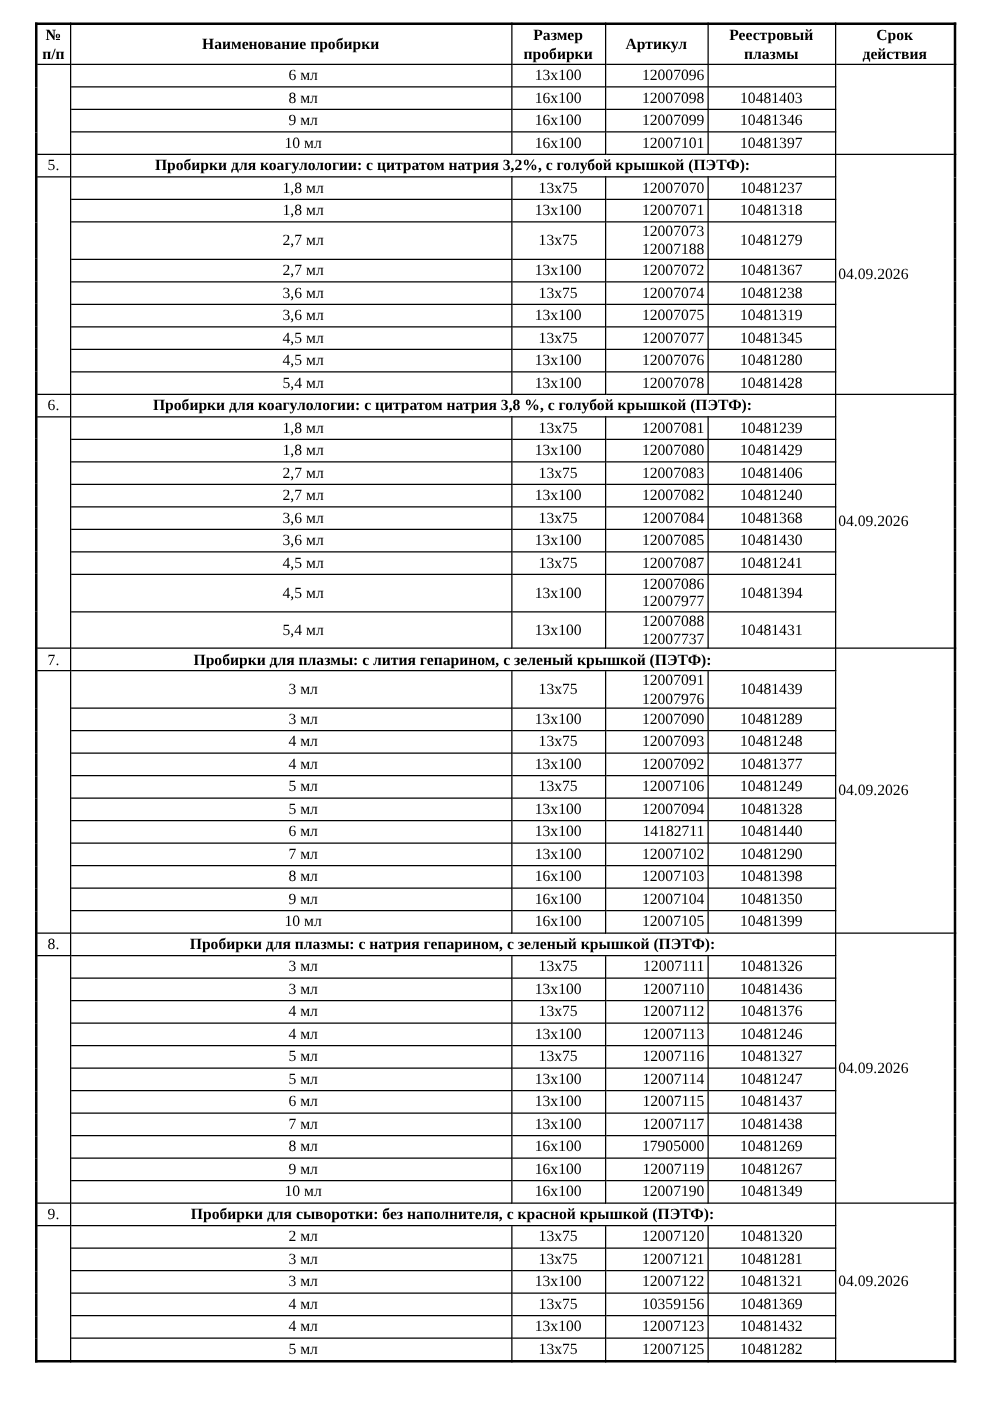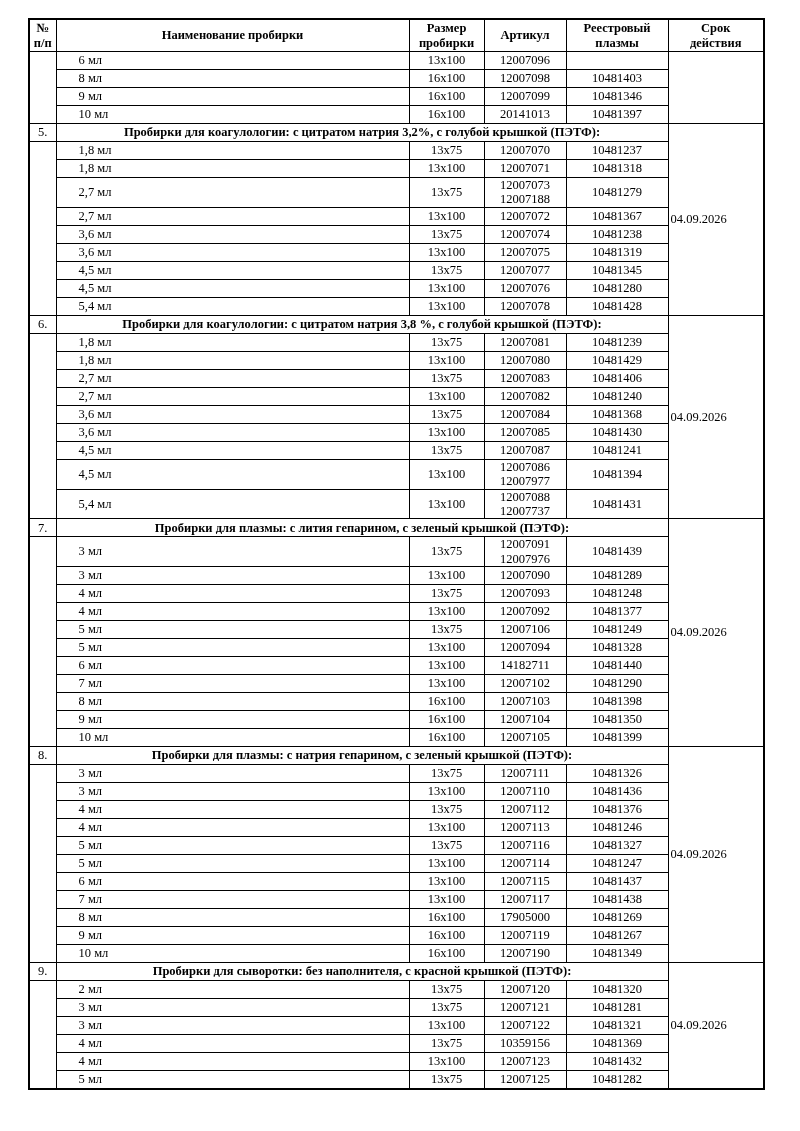--- a/index.html
+++ b/index.html
@@ -41,26 +41,26 @@
   .tbl th {
     font-weight: bold;
     text-align: center;
     white-space: pre-line;
     height: 29px;
     padding: 1px 2px;
   }
   .tbl td { height: 17px; }
   tr.tall td { height: 28px; }
   td.name-cell {
-    text-align: left;
+    text-align: center;
     padding-left: 22px;
   }
   td.center { text-align: center; }
   td.article-cell {
-    text-align: center;
+    text-align: right;
     white-space: pre-line;
     margin-left: 20px;
   }
   td.section-title-cell {
     font-weight: bold;
     text-align: center;
   }
   td.num-cell { text-align: center; }
   td.validity-cell {
     text-align: left;
@@ -111,21 +111,21 @@
         </tr>
         <tr>
           <td class="name-cell">9 мл</td>
           <td class="center">16x100</td>
           <td class="article-cell">12007099</td>
           <td class="center">10481346</td>
         </tr>
         <tr>
           <td class="name-cell">10 мл</td>
           <td class="center">16x100</td>
-          <td class="article-cell">20141013</td>
+          <td class="article-cell">12007101</td>
           <td class="center">10481397</td>
         </tr>
         <tr>
           <td class="num-cell">5.</td>
           <td class="section-title-cell" colspan="4">Пробирки для коагулологии: с цитратом натрия 3,2%, с голубой крышкой (ПЭТФ):</td>
           <td class="validity-cell" rowspan="10">04.09.2026</td>
         </tr>
         <tr>
           <td class="num-cell" rowspan="9"></td>
           <td class="name-cell">1,8 мл</td>

